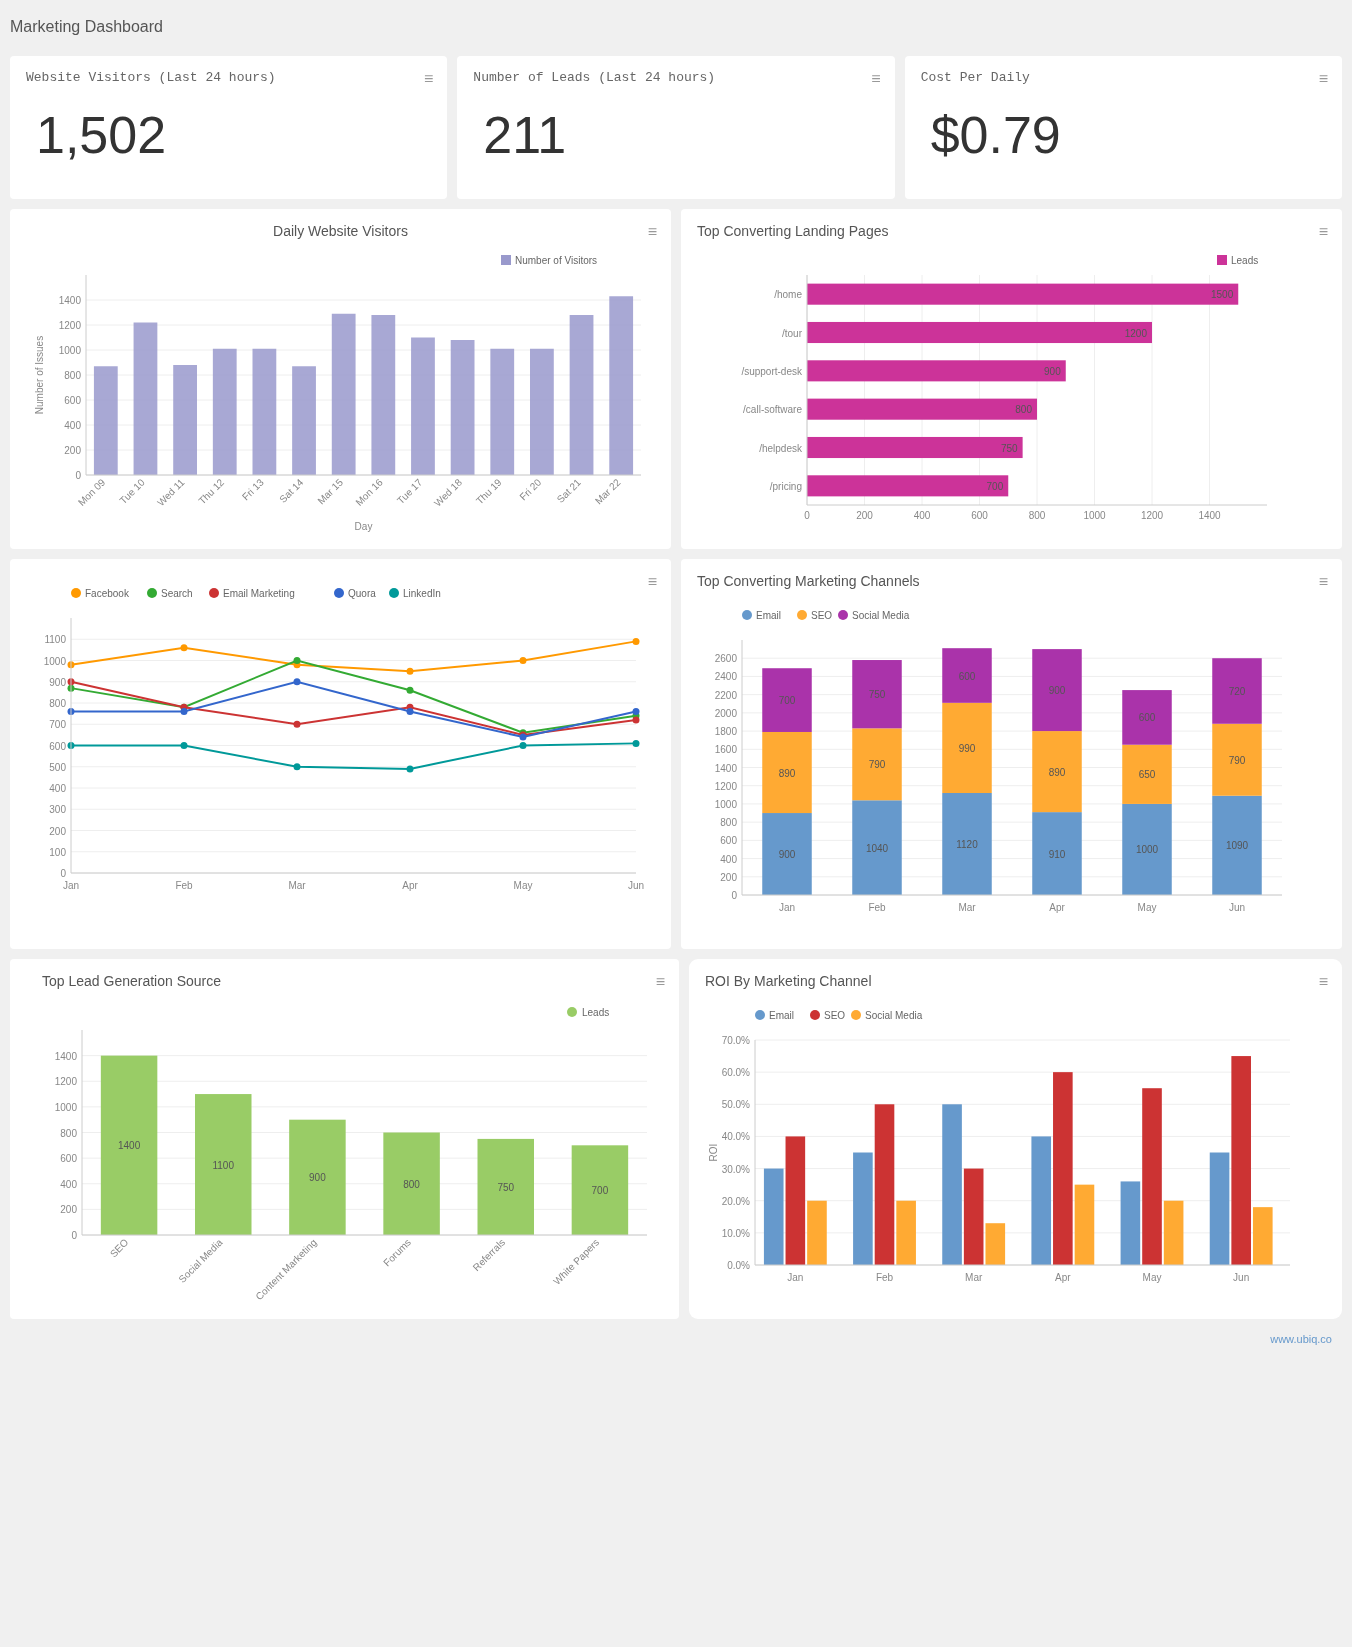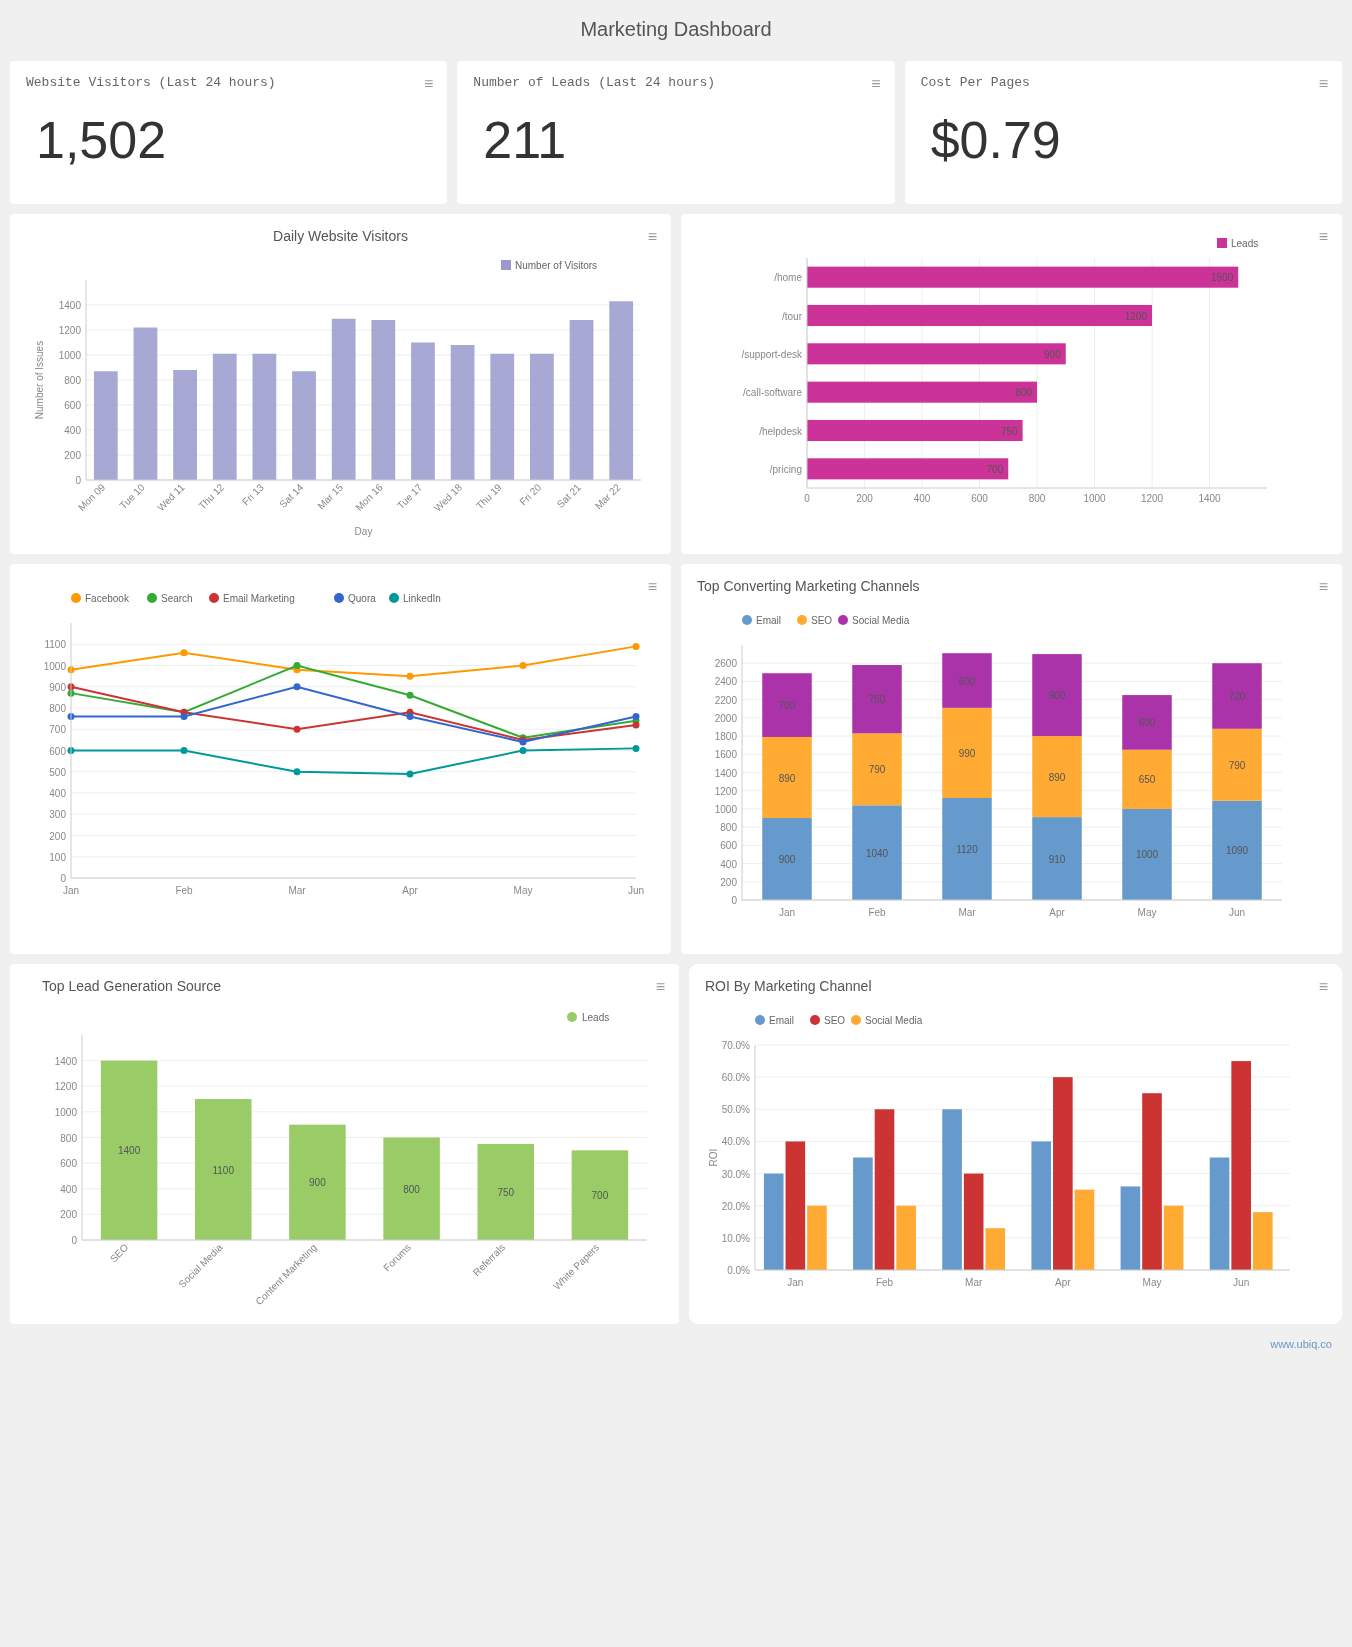--- a/index.html
+++ b/index.html
@@ -3,22 +3,21 @@
   <meta charset="utf-8">
   <style>
     * { box-sizing: border-box; margin: 0; padding: 0; }
     body {
       background: #f0f0f0;
       font-family: Arial, sans-serif;
       padding: 10px;
       width: 1352px;
     }
     h1.dashboard-title {
-      text-align: center;
-      font-size: 20px;
+      font-size: 16px;
       font-weight: normal;
       color: #555;
       margin-bottom: 12px;
       padding: 8px 0;
     }
     .row { display: flex; gap: 10px; margin-bottom: 10px; }
     .card {
       background: #fff;
       border-radius: 4px;
       padding: 14px 16px;
@@ -63,21 +62,21 @@
     <div class="card-title">Website Visitors (Last 24 hours)</div>
     <div class="card-menu">≡</div>
     <div class="stat-value">1,502</div>
   </div>
   <div class="card">
     <div class="card-title">Number of Leads (Last 24 hours)</div>
     <div class="card-menu">≡</div>
     <div class="stat-value">211</div>
   </div>
   <div class="card">
-    <div class="card-title">Cost Per Pages</div>
+    <div class="card-title">Cost Per Daily</div>
     <div class="card-menu">≡</div>
     <div class="stat-value">$0.79</div>
   </div>
 </div>
 
 <div class="row">
 
   <div class="card chart-card" style="flex:1;text-align:center;">
     <div class="chart-title">Daily Website Visitors</div>
     <div class="card-menu">≡</div>
@@ -129,20 +128,21 @@
         <text transform="rotate(-45,590.1785714285714,238)" x="590.1785714285714" y="238" class="axis-label" text-anchor="end">Mar 22</text>
         <text x="332.5" y="285" class="axis-label" text-anchor="middle">Day</text>
         <rect x="470" y="10" width="10" height="10" fill="#9999cc"></rect>
         <text x="484" y="19" class="legend-text">Number of Visitors</text>
         <line x1="55" x2="55" y1="30" y2="230" stroke="#ccc" stroke-width="1"></line>
         <line x1="55" x2="610" y1="230" y2="230" stroke="#ccc" stroke-width="1"></line>
       </svg>
   </div>
 
   <div class="card chart-card" style="flex:1;">
+    <div class="chart-title">Top Converting Landing Pages</div>
     <div class="card-menu">≡</div>
     <svg id="lp-chart" width="600" height="290" viewBox="0 0 600 290">
         <line x1="110" x2="110" y1="30" y2="260" class="grid-line"></line>
         <text x="110" y="274" class="axis-label" text-anchor="middle">0</text>
         <line x1="167.5" x2="167.5" y1="30" y2="260" class="grid-line"></line>
         <text x="167.5" y="274" class="axis-label" text-anchor="middle">200</text>
         <line x1="225" x2="225" y1="30" y2="260" class="grid-line"></line>
         <text x="225" y="274" class="axis-label" text-anchor="middle">400</text>
         <line x1="282.5" x2="282.5" y1="30" y2="260" class="grid-line"></line>
         <text x="282.5" y="274" class="axis-label" text-anchor="middle">600</text>

